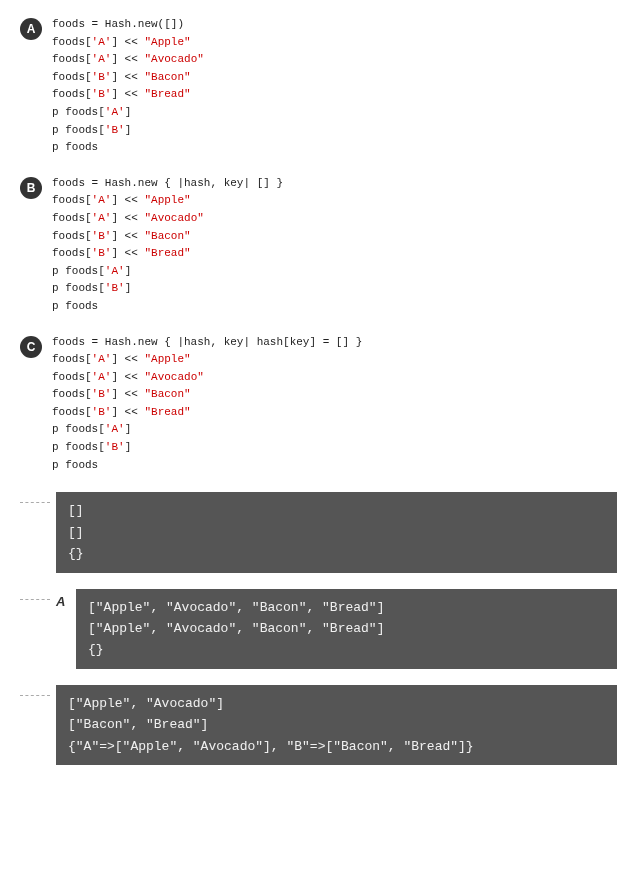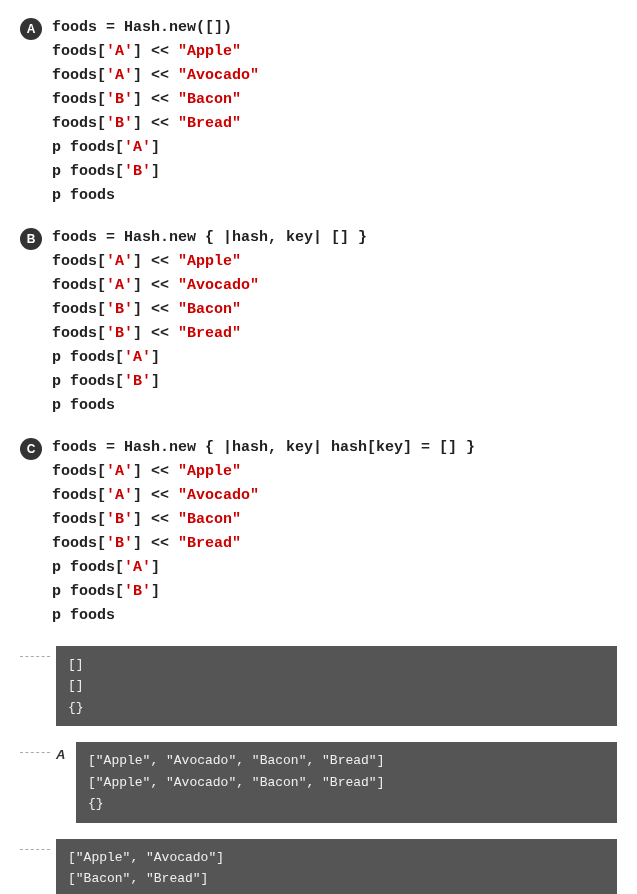--- a/index.html
+++ b/index.html
@@ -35,22 +35,21 @@
       justify-content: center;
       flex-shrink: 0;
       margin-right: 10px;
       margin-top: 2px;
     }
 
     .code-block {
       flex: 1;
       white-space: pre;
       line-height: 1.6;
-      font-size: 15px;
-      font-weight: bold;
+      font-size: 11px;
     }
 
     .divider-section {
       display: flex;
       flex-direction: row;
       align-items: flex-start;
       margin-bottom: 10px;
       margin-top: 4px;
     }
 

